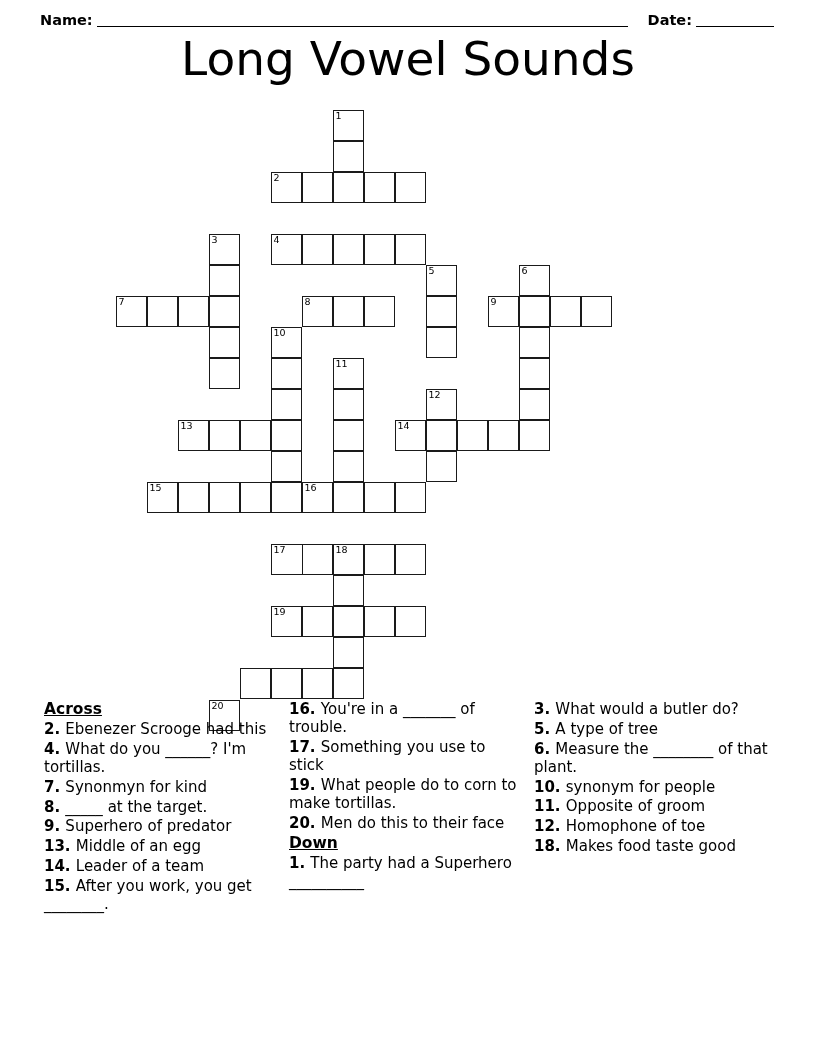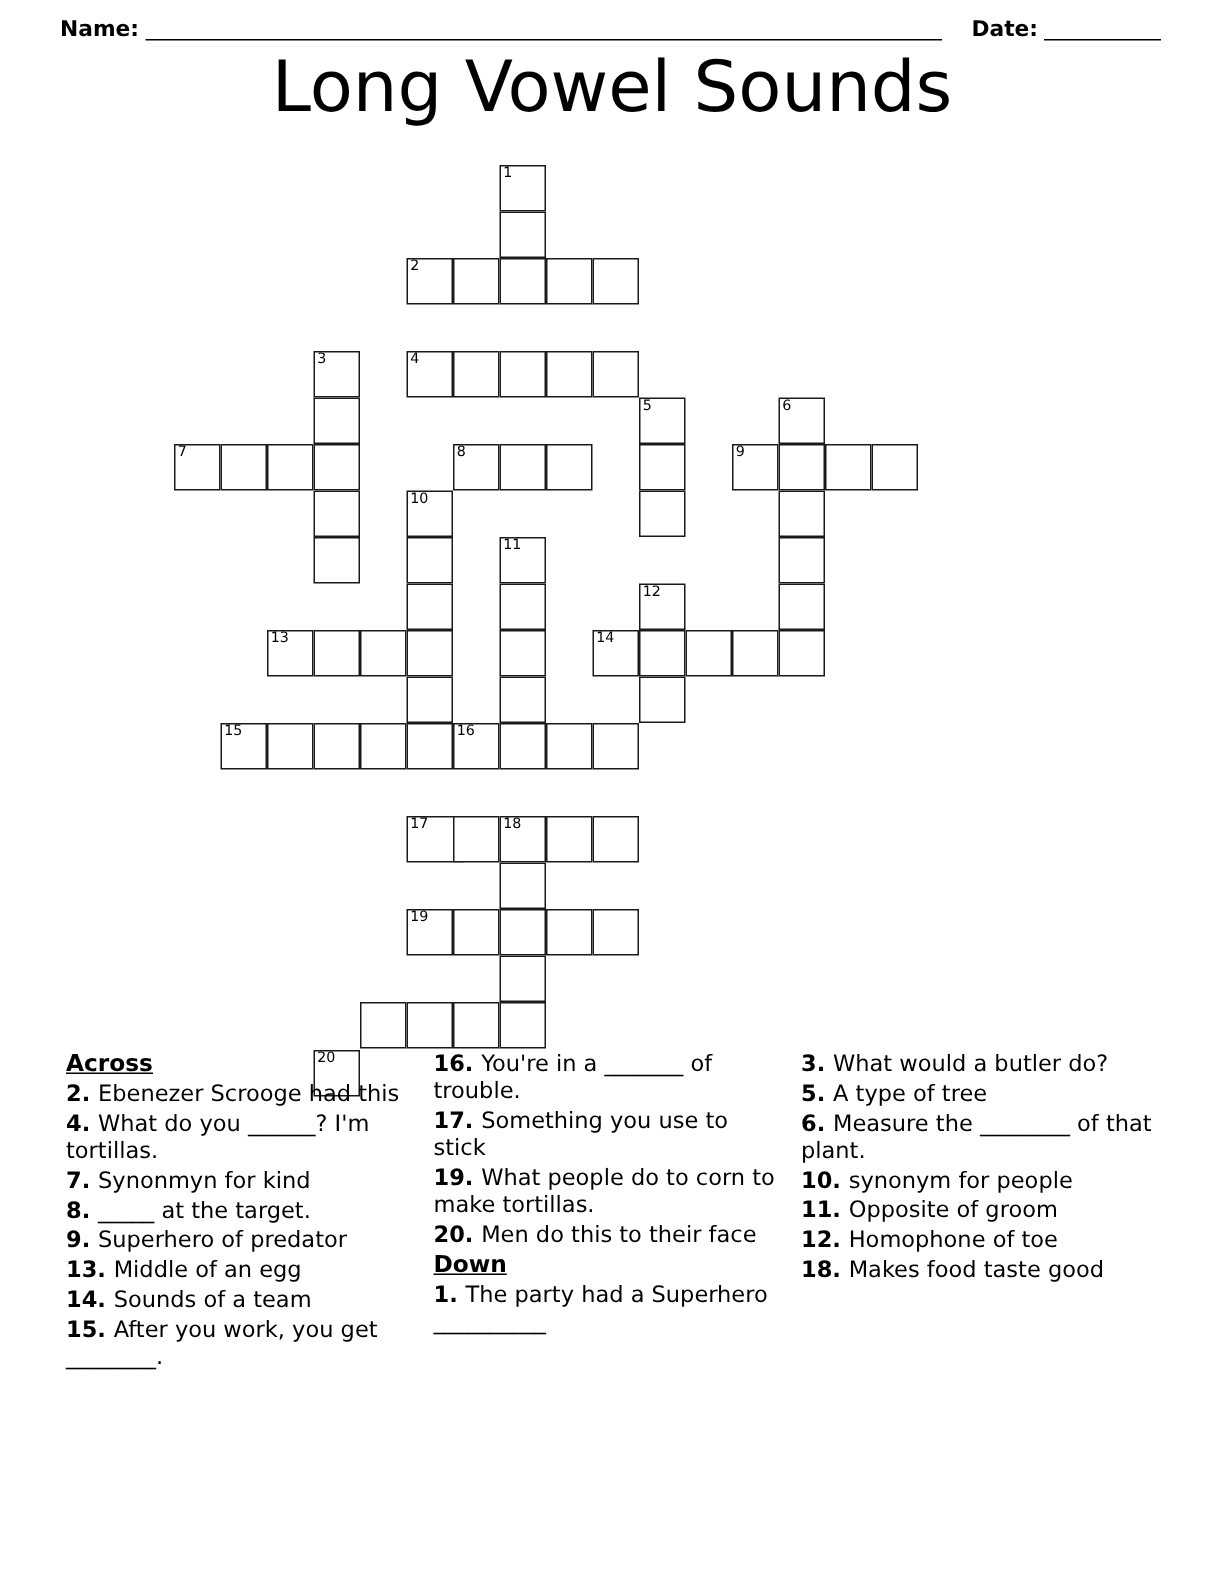--- a/index.html
+++ b/index.html
@@ -254,21 +254,21 @@
 
 <div id="clues">
   <div class="clue-col col1">
       <div class="section-head">Across</div>
       <div class="clue"><span class="cnum">2. </span><span class="ctext">Ebenezer Scrooge had this</span></div>
       <div class="clue"><span class="cnum">4. </span><span class="ctext">What do you ______? I'm tortillas.</span></div>
       <div class="clue"><span class="cnum">7. </span><span class="ctext">Synonmyn for kind</span></div>
       <div class="clue"><span class="cnum">8. </span><span class="ctext">_____ at the target.</span></div>
       <div class="clue"><span class="cnum">9. </span><span class="ctext">Superhero of predator</span></div>
       <div class="clue"><span class="cnum">13. </span><span class="ctext">Middle of an egg</span></div>
-      <div class="clue"><span class="cnum">14. </span><span class="ctext">Sounds of a team</span></div>
+      <div class="clue"><span class="cnum">14. </span><span class="ctext">Leader of a team</span></div>
       <div class="clue"><span class="cnum">15. </span><span class="ctext">After you work, you get ________.</span></div>
     </div>
   <div class="clue-col col2">
       <div class="clue"><span class="cnum">16. </span><span class="ctext">You're in a _______ of trouble.</span></div>
       <div class="clue"><span class="cnum">17. </span><span class="ctext">Something you use to stick</span></div>
       <div class="clue"><span class="cnum">19. </span><span class="ctext">What people do to corn to make tortillas.</span></div>
       <div class="clue"><span class="cnum">20. </span><span class="ctext">Men do this to their face</span></div>
       <div class="section-head">Down</div>
       <div class="clue"><span class="cnum">1. </span><span class="ctext">The party had a Superhero __________</span></div>
     </div>

